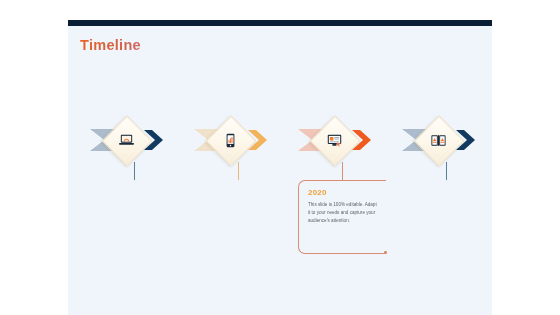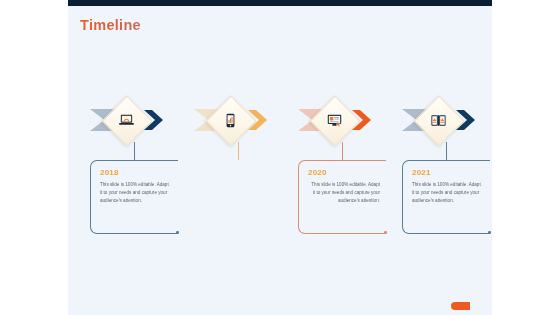--- a/index.html
+++ b/index.html
@@ -12,20 +12,21 @@
     height: 315px;
     overflow: hidden;
     font-family: "Liberation Sans", sans-serif;
   }
 
   #slide {
     position: relative;
     width: 560px;
     height: 231px;
     background: #ffffff;
+    margin-top: 20px;
   }
 
   
   #content-panel {
     position: absolute;
     left: 68px;
     top: 0px;
     width: 424px;
     height: 315px;
     background: #eff5fb;
@@ -174,25 +175,20 @@
         <rect x="4" y="4" width="16" height="11" rx="1.2" fill="#1b2a3a"></rect>
         <rect x="5.4" y="5.4" width="13.2" height="8.2" fill="#fdf3e6"></rect>
         <path d="M8.4 13.2a3.6 3.6 0 0 1 7.2 0z" fill="#ef7a34"></path>
         <path d="M9.9 13.2a2.1 2.1 0 0 1 4.2 0z" fill="#fdf3e6"></path>
         <rect x="1.5" y="15.4" width="21" height="2.5" rx="1" fill="#1b2a3a"></rect>
       </svg>
     </div>
     <div class="chevron" style="background:#12395f"></div>
   </div>
   <div class="stem" style="left:134px; background:#5b7d96"></div>
-  <div class="card" style="left:90px; border:1px solid #5b7d96; border-right:none; border-top-right-radius:0; border-bottom-right-radius:0;">
-    <div class="card-year">2018</div>
-    <div class="card-body">This slide is 100% editable. Adapt it to your needs and capture your audience's attention.</div>
-    <div class="card-dot" style="background:#5b7d96"></div>
-  </div>
 
   <div class="node" style="left:192px">
     <div class="node-ghost" style="background:#f2b35a"></div>
     <div class="diamond"></div>
     <div class="diamond-inner">
       <svg class="node-icon" viewBox="0 0 24 24">
         <rect x="6.5" y="2.5" width="11" height="19" rx="1.6" fill="#1b2a3a"></rect>
         <rect x="7.8" y="4.6" width="8.4" height="12.2" fill="#ffffff"></rect>
         <rect x="9.1" y="11.4" width="1.6" height="4" fill="#ef7a34"></rect>
         <rect x="11.2" y="9.0" width="1.6" height="6.4" fill="#ef7a34"></rect>
@@ -215,21 +211,21 @@
         <rect x="11.6" y="7" width="7" height="1.3" fill="#9aa7b4"></rect>
         <rect x="11.6" y="9.3" width="7" height="1.3" fill="#9aa7b4"></rect>
         <rect x="5.4" y="13.2" width="13.2" height="1.2" fill="#9aa7b4"></rect>
         <rect x="9" y="17" width="6" height="2.4" fill="#1b2a3a"></rect>
         <path d="M15.4 14.2l5.4 3.1-2.3 0.5 1.1 2.3-1.4 0.7-1.1-2.3-1.7 1.6z" fill="#ef5a1e" stroke="#ffffff" stroke-width="0.5"></path>
       </svg>
     </div>
     <div class="chevron" style="background:#ef5a1e"></div>
   </div>
   <div class="stem" style="left:342px; background:#d98d72"></div>
-  <div class="card" style="left:298px; border:1px solid #d98d72; border-right:none; border-top-right-radius:0; border-bottom-right-radius:0;text-align:right;">
+  <div class="card" style="left:298px; border:1px solid #d98d72; border-right:none; border-top-right-radius:0; border-bottom-right-radius:0;">
     <div class="card-year">2020</div>
     <div class="card-body">This slide is 100% editable. Adapt it to your needs and capture your audience's attention.</div>
     <div class="card-dot" style="background:#d98d72"></div>
   </div>
 
   <div class="node" style="left:400px">
     <div class="node-ghost" style="background:#12395f"></div>
     <div class="diamond"></div>
     <div class="diamond-inner">
       <svg class="node-icon" viewBox="0 0 24 24">
@@ -240,21 +236,16 @@
         <path d="M6.5 8.6l2.6 4.5H3.9z" fill="#ef7a34"></path>
         <path d="M17.5 8.6l2.6 4.5h-5.2z" fill="#ef7a34"></path>
         <rect x="4" y="14.4" width="5" height="1.1" fill="#ef7a34"></rect>
         <rect x="15" y="14.4" width="5" height="1.1" fill="#ef7a34"></rect>
         <rect x="11.2" y="4.5" width="1.6" height="15" fill="#1b2a3a"></rect>
       </svg>
     </div>
     <div class="chevron" style="background:#12395f"></div>
   </div>
   <div class="stem" style="left:446px; background:#5b7d96"></div>
-  <div class="card" style="left:402px; border:1px solid #5b7d96; border-right:none; border-top-right-radius:0; border-bottom-right-radius:0;">
-    <div class="card-year">2021</div>
-    <div class="card-body">This slide is 100% editable. Adapt it to your needs and capture your audience's attention.</div>
-    <div class="card-dot" style="background:#5b7d96"></div>
-  </div>
 
   <div id="corner-tab"></div>
 
 </div>
 
 </body></html>

